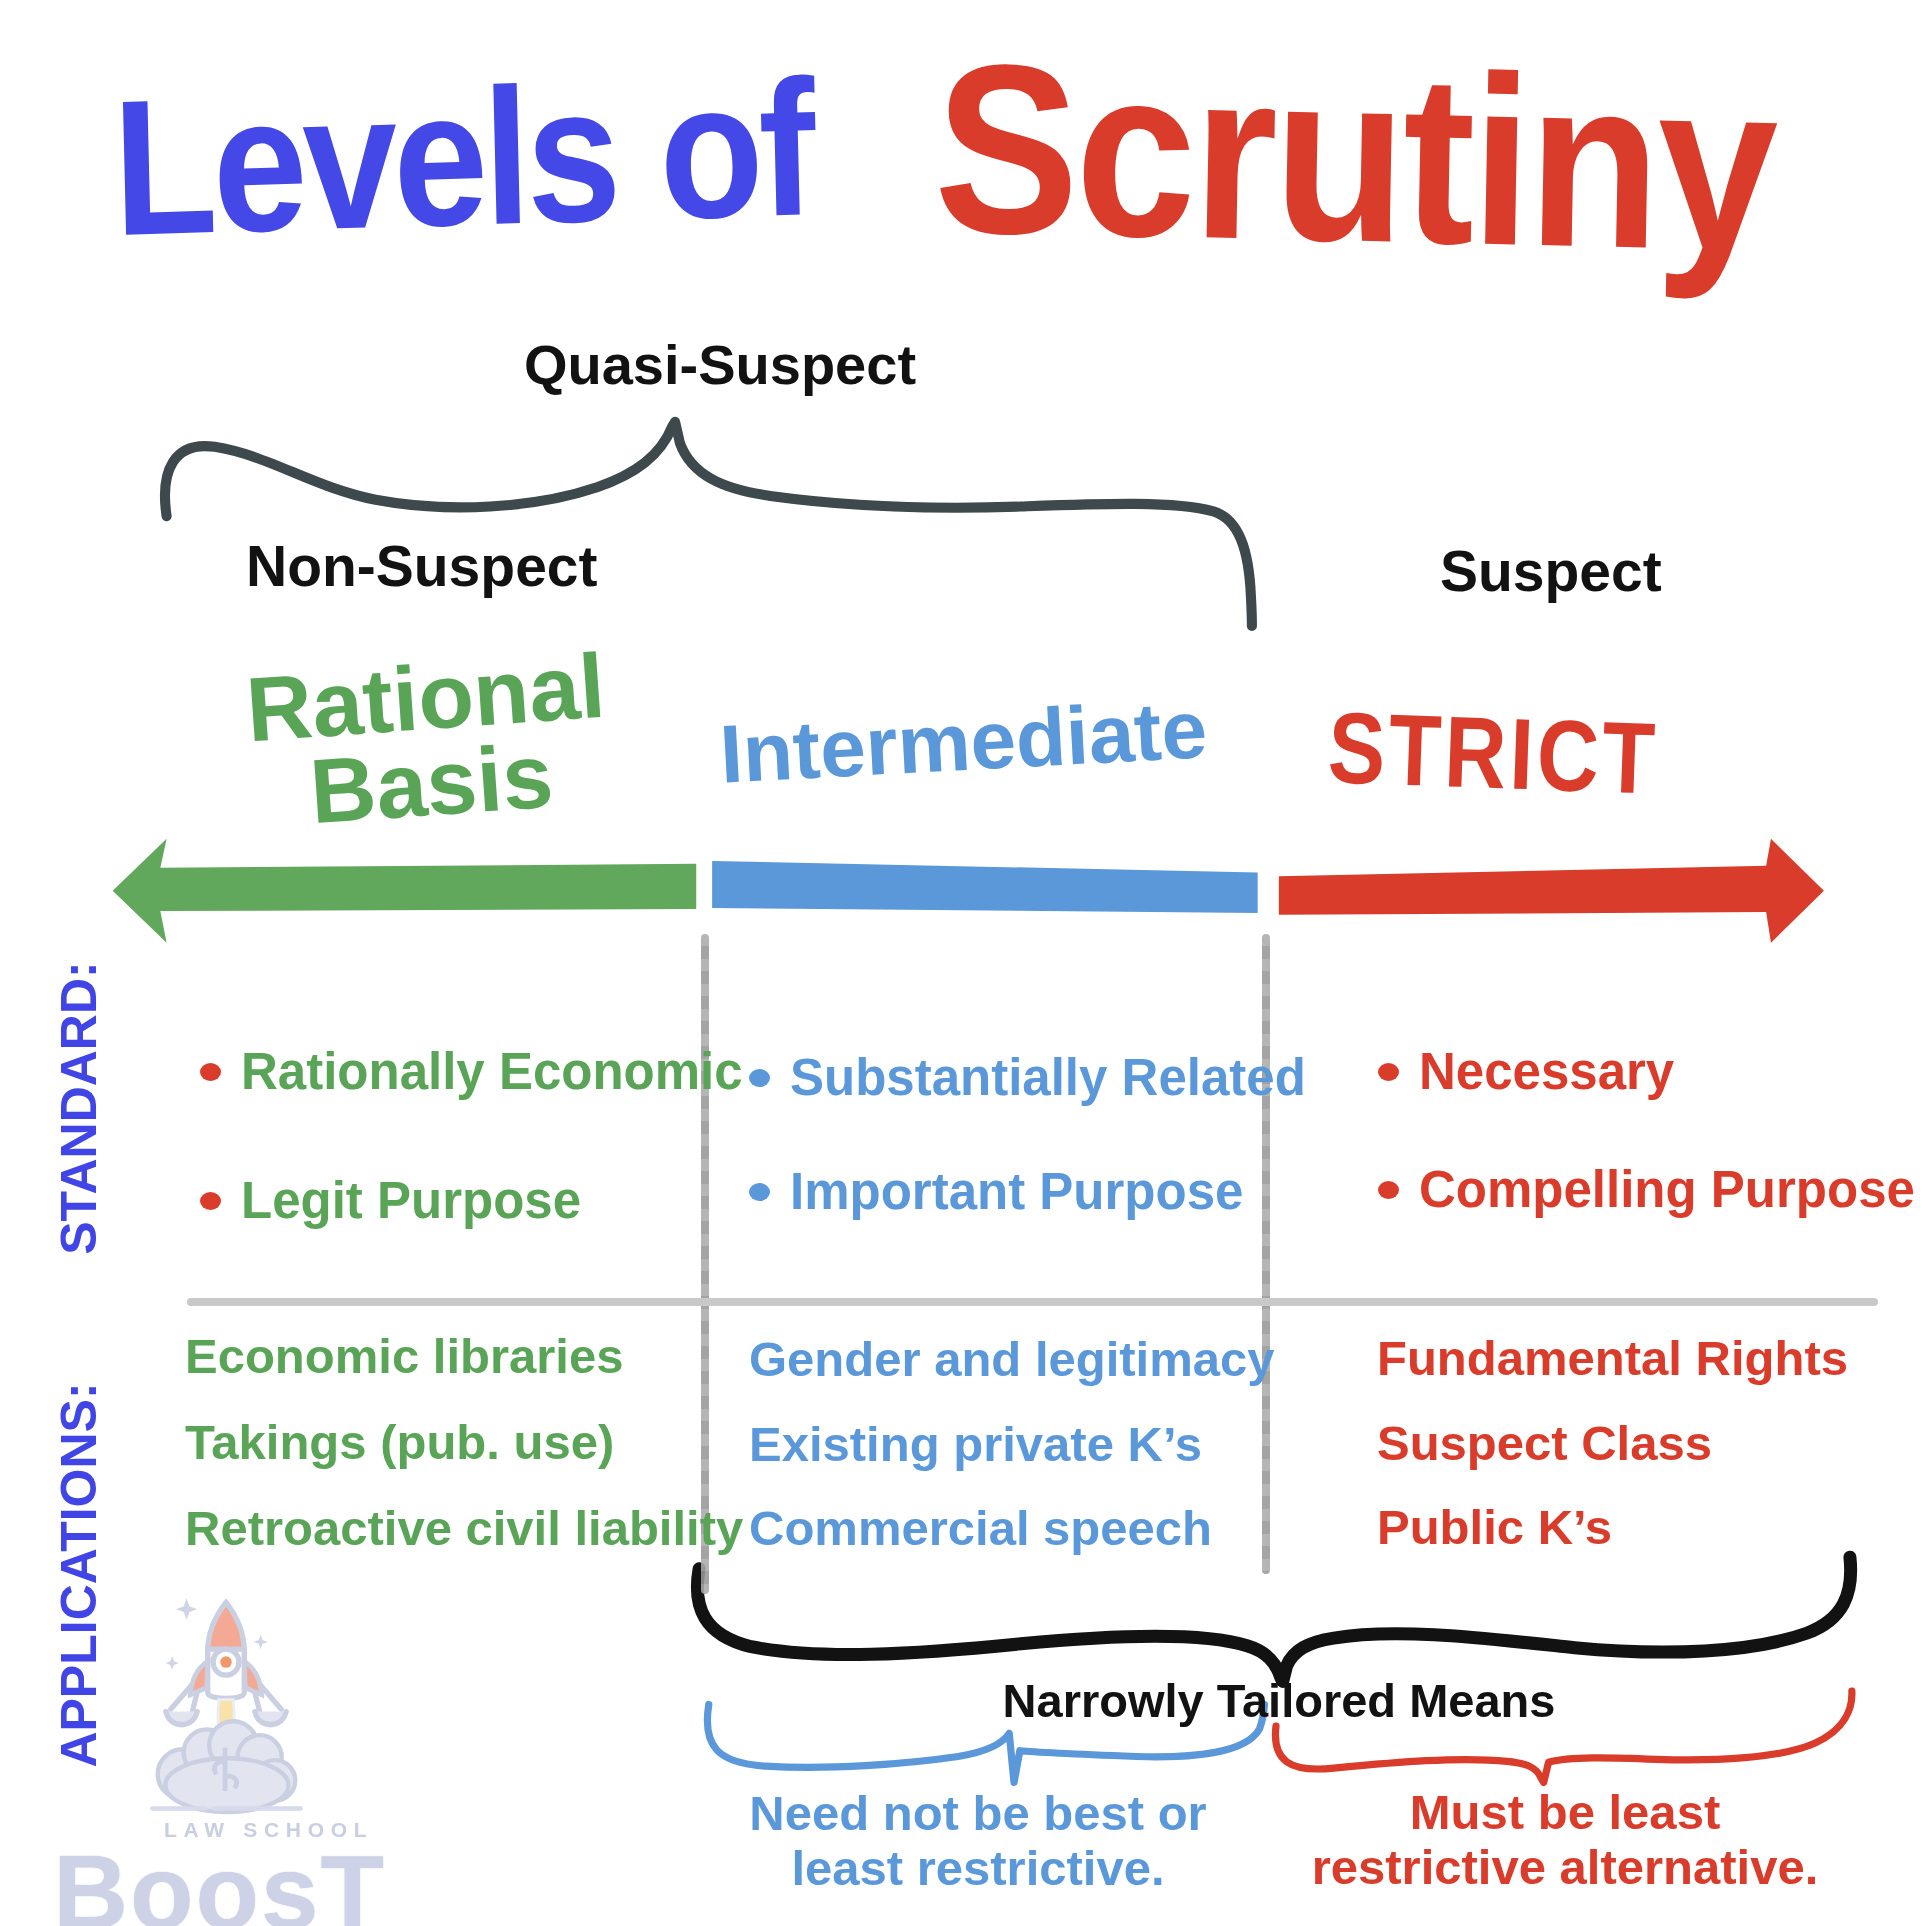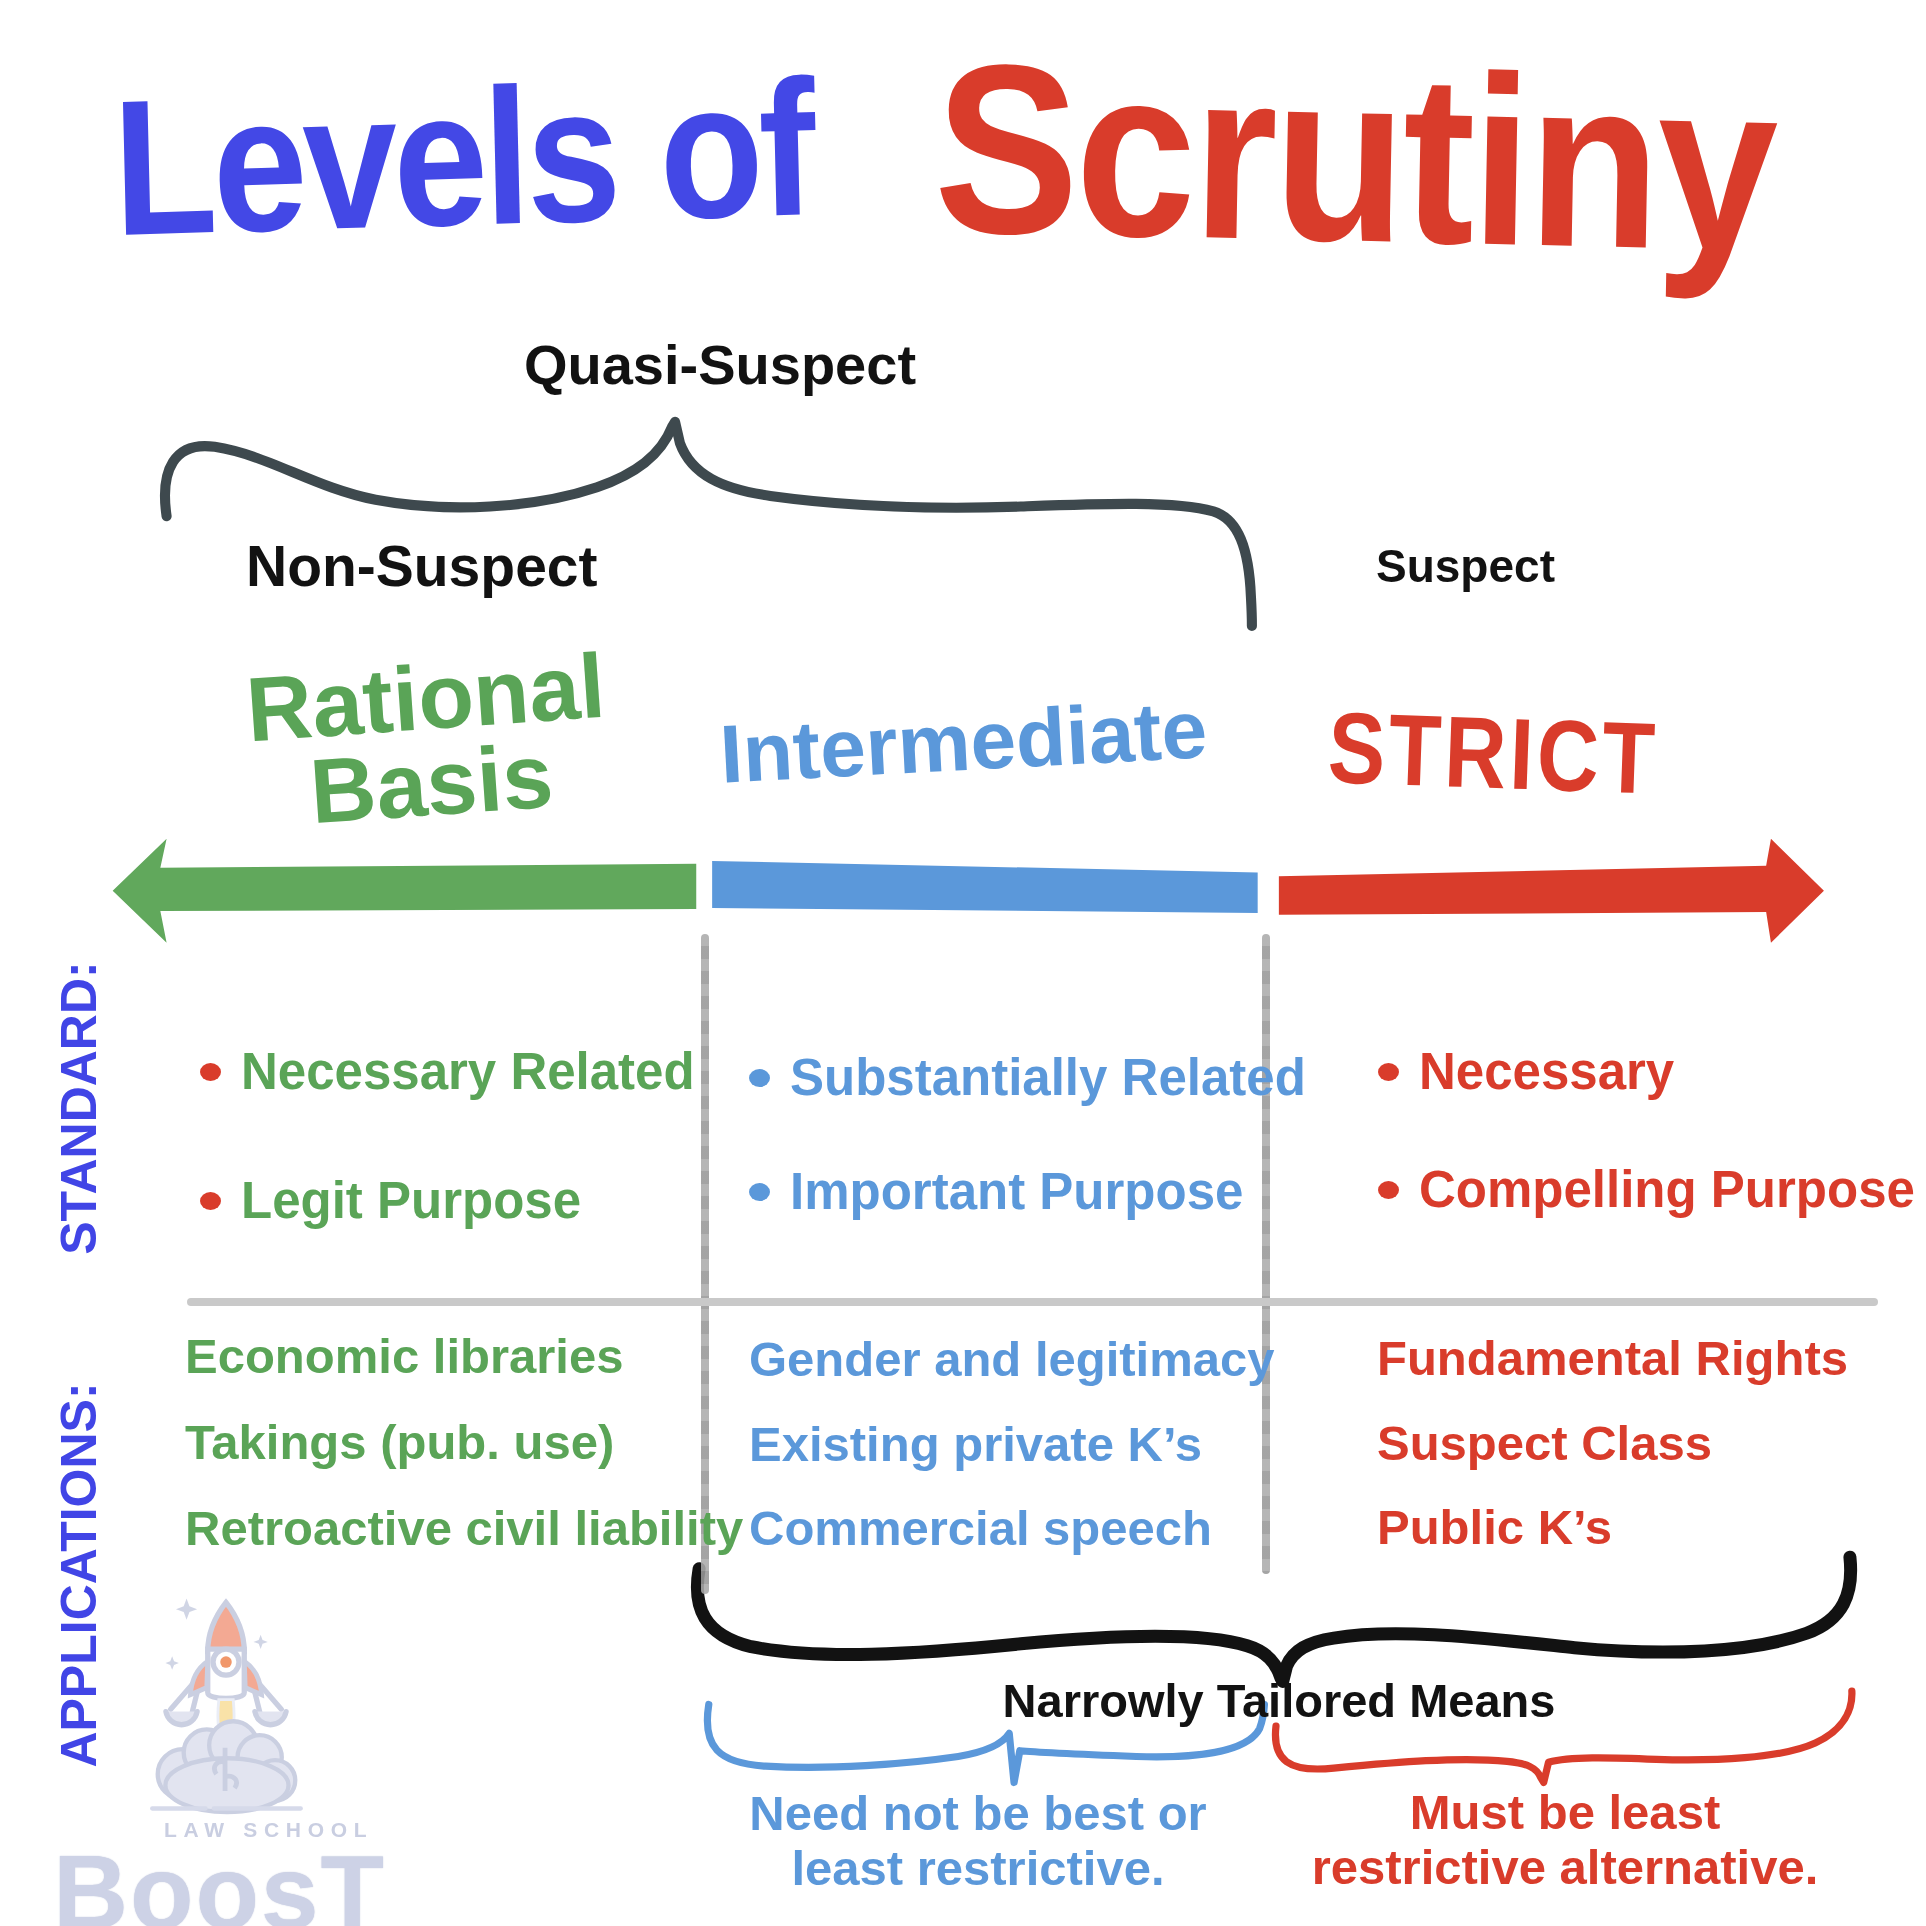--- a/index.html
+++ b/index.html
@@ -29,21 +29,21 @@
     transform:scaleX(.88) rotate(-1.5deg);transform-origin:left top;letter-spacing:-4.8px;white-space:nowrap;
   }
   .title-scrutiny{
     left:937px;top:26.5px;font-size:241px;font-weight:bold;color:var(--red);
     transform:scaleX(.9) rotate(1.2deg);transform-origin:left top;letter-spacing:-3.9px;white-space:nowrap;
   }
   
   .cat-label{font-weight:bold;color:var(--ink);white-space:nowrap;}
   .quasi{left:520px;top:337px;width:400px;text-align:center;font-size:56px;}
   .nonsuspect{left:246px;top:538px;font-size:57px;}
-  .suspect{left:1376px;top:543px;font-size:46px;}
+  .suspect{left:1440px;top:543px;font-size:57px;}
   
   .col-heading{font-weight:bold;text-align:center;white-space:nowrap;}
   .h-rational{left:212px;top:655px;width:433px;font-size:91px;line-height:.94;color:var(--green);transform:rotate(-4deg);}
   .h-intermediate{left:684px;top:701px;width:559px;font-size:82px;color:var(--col-blue);transform:rotate(-3deg);}
   .h-strict{left:1281px;top:703px;width:424px;font-size:101px;color:var(--red);transform:rotate(2deg) scaleX(.85);letter-spacing:3.9px;}
   
   .side-label{
     font-weight:bold;color:var(--side-blue);font-size:50px;white-space:nowrap;
     transform:translate(-50%,-50%) rotate(-90deg);
   }
@@ -127,21 +127,21 @@
 
 <div class="vline" style="left:701px;top:934px;height:660px;"></div>
 <div class="vline" style="left:1262px;top:934px;height:640px;"></div>
 <div class="hline"></div>
 
 <div class="abs side-label side-standard">STANDARD:</div>
 <div class="abs side-label side-applications">APPLICATIONS:</div>
 
 <div class="abs std-item" style="left:200px;top:1046px;">
   <span class="dot dot-red"></span>
-  <span class="txt-green">Necessary Related</span>
+  <span class="txt-green">Rationally Economic</span>
 </div>
 <div class="abs std-item" style="left:200px;top:1169px;margin-top:6px;">
   <span class="dot dot-red"></span>
   <span class="txt-green">Legit Purpose</span>
 </div>
 
 <div class="abs std-item" style="left:749px;top:1052px;justify-content:center;">
   <span class="dot dot-blue"></span>
   <span class="txt-blue">Substantially Related</span>
 </div>

